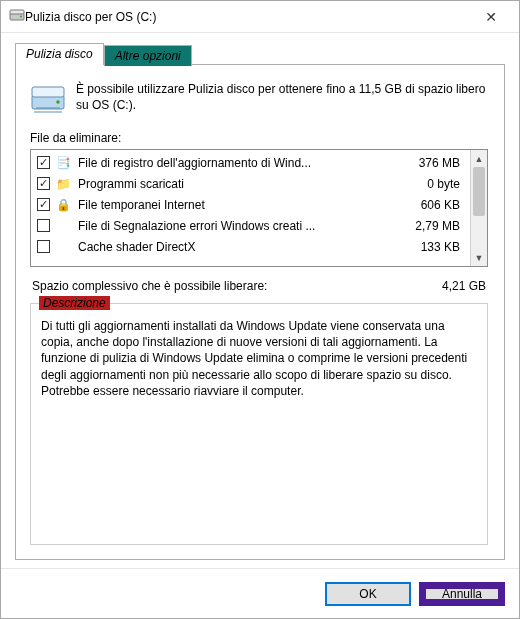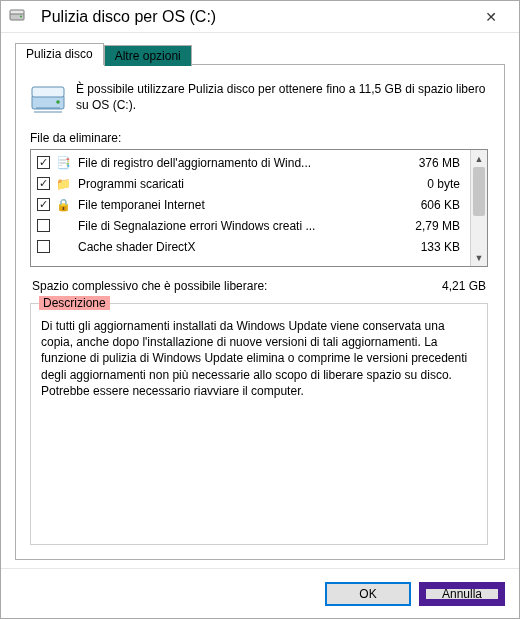--- a/index.html
+++ b/index.html
@@ -23,22 +23,22 @@
   }
   .titlebar {
     height: 32px;
     display: flex;
     align-items: center;
     padding: 0 8px;
     border-bottom: 1px solid #e6e6e6;
   }
   .titlebar .title {
     flex: 1;
-    font-size: 16px;
-    padding-left: 16px;
+    font-size: 12px;
+    padding-left: 0;
   }
   .close-btn {
     width: 40px;
     height: 100%;
     display: flex;
     align-items: center;
     justify-content: center;
     font-size: 14px;
     color: #333;
     cursor: default;
@@ -56,20 +56,21 @@
   }
   .tab {
     border: 1px solid #aeaeae;
     border-bottom: none;
     padding: 3px 10px;
     font-size: 12px;
     background: #fff;
     position: relative;
     top: 1px;
     cursor: default;
+    font-style: italic;
   }
   .tab.active {
     top: 0;
     padding-bottom: 4px;
     z-index: 2;
     background: #fff;
   }
   .tab:not(.active) {
     background: #0f766e;
   }
@@ -155,23 +156,24 @@
   .groupbox {
     border: 1px solid #cfcfcf;
     position: relative;
     padding: 14px 10px 10px 10px;
     flex: 1;
   }
   .groupbox .gtitle {
     position: absolute;
     top: -8px;
     left: 8px;
-    background: #fca5a5;
+    background: #b91c1c;
     padding: 0 4px;
     font-size: 12px;
+    font-style: italic;
   }
   .desc {
     font-size: 12px;
     line-height: 1.35;
   }
   .footer {
     height: 50px;
     display:flex;
     align-items:center;
     justify-content:flex-end;

